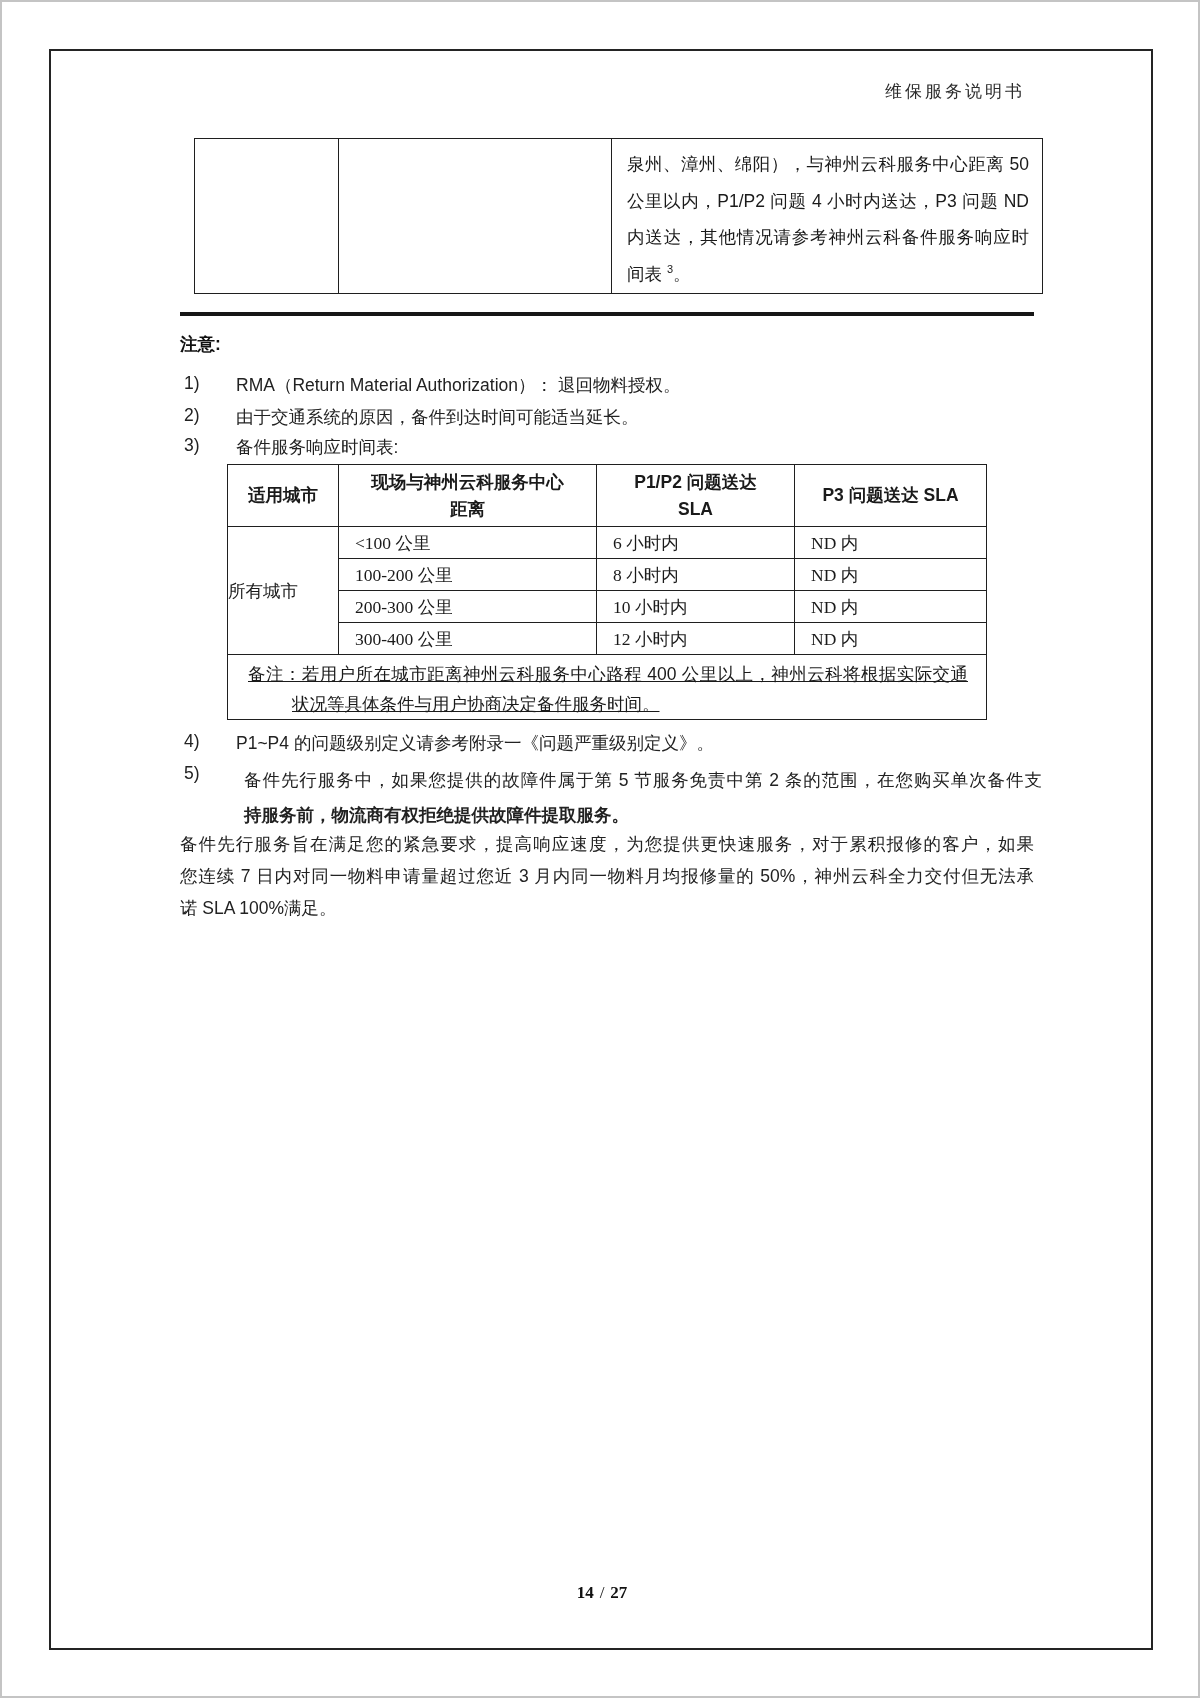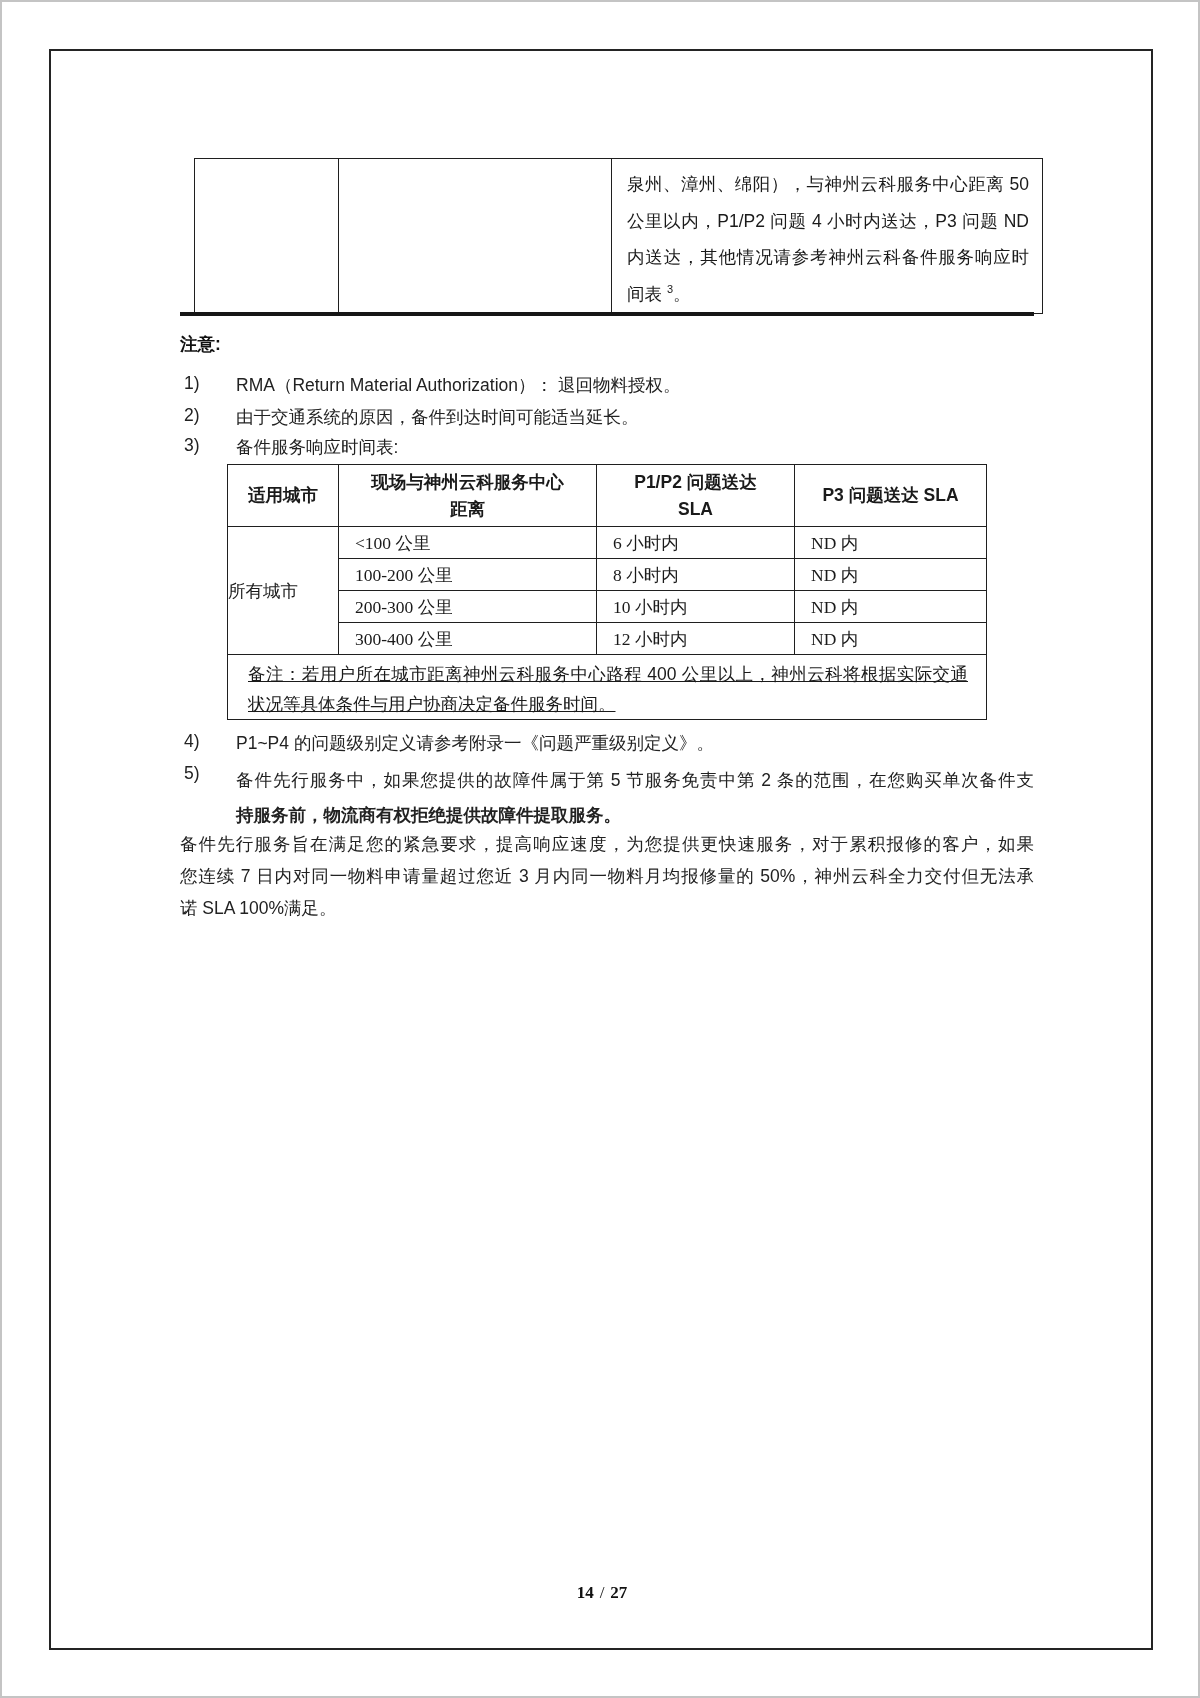--- a/index.html
+++ b/index.html
@@ -19,21 +19,21 @@
   }
   .doc-header{
     position:absolute;top:78px;left:0;width:1023px;
     text-align:right;
     font-family:"Liberation Serif","DejaVu Serif",serif;
     font-size:17px;letter-spacing:3px;color:#2b2b2b;
   }
   
   table{border-collapse:collapse;}
   .top-table{
-    position:absolute;left:192px;top:156px;
+    position:absolute;left:192px;top:136px;
     width:848px;table-layout:fixed;
   }
   .top-table td{
     border:1.5px solid #1f1f1f;vertical-align:top;
     font-size:17.5px;
   }
   .top-table .cell-content{
     padding:6px 12px 0 14px;
   }
   .top-table .cline{
@@ -55,21 +55,21 @@
   .list-item{
     position:absolute;left:182px;width:860px;
     display:flex;font-size:17.5px;color:#222;
   }
   .list-item .num{width:52px;flex:0 0 52px;}
   .item-1{top:371px;}
   .item-2{top:403px;}
   .item-3{top:433px;}
   .item-4{top:729px;}
   .item-5{top:761px;}
-  .item-5 .body{width:798px;}
+  .item-5 .body{width:798px;margin-left:8px;}
   .item-5 .jline{line-height:35px;text-align:justify;text-align-last:justify;}
   .item-5 .jline.last{text-align-last:left;font-weight:bold;}
   
   .sla-table{
     position:absolute;left:225px;top:462px;
     width:759px;table-layout:fixed;
   }
   .sla-table th,.sla-table td{
     border:1.5px solid #1f1f1f;box-sizing:border-box;
     font-size:17.5px;font-weight:normal;padding:0;
@@ -78,21 +78,21 @@
     font-weight:bold;text-align:center;vertical-align:middle;
     height:62px;line-height:27px;
   }
   .sla-table .r{height:32px;}
   .sla-table td.val{padding-left:16px;vertical-align:middle;font-family:Liberation Serif, serif;}
   .sla-table td.city{vertical-align:middle;}
   .sla-table td.remark{
     height:65px;padding:4px 18px 0 20px;vertical-align:top;text-decoration:underline;
   }
   .sla-table .remark-line{line-height:30px;text-align:justify;text-align-last:justify;}
-  .sla-table .remark-line.last{text-align-last:left;}
+  .sla-table .remark-line.last{text-align-last:left;margin-left:44px;}
   
   .closing{
     position:absolute;left:178px;top:826px;width:854px;
     font-size:17.5px;color:#222;
   }
   .closing .jline{line-height:32px;text-align:justify;text-align-last:justify;}
   .closing .jline.last{text-align-last:left;}
   
   .doc-footer{
     position:absolute;left:0;top:1581px;width:1200px;
@@ -103,20 +103,21 @@
   .doc-footer .n{font-weight:bold;}
   .doc-footer .sep{font-weight:normal;padding:0 6px;}
 </style>
 </head>
 <body>
 
 <div class="canvas">
 
   <div class="page-border"></div>
 
+  <div class="doc-header">维保服务说明书</div>
 
   <table class="top-table">
     <colgroup>
         <col style="width:144px">
         <col style="width:273px">
         <col style="width:431px">
       </colgroup>
     <tbody>
         <tr style="height:146px">
       <td></td>

